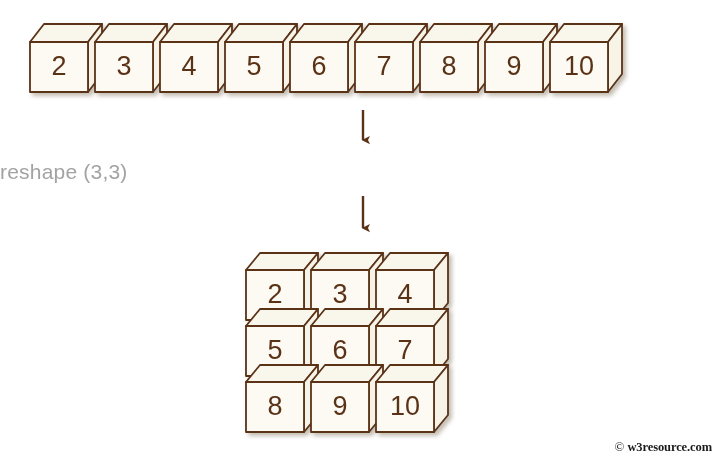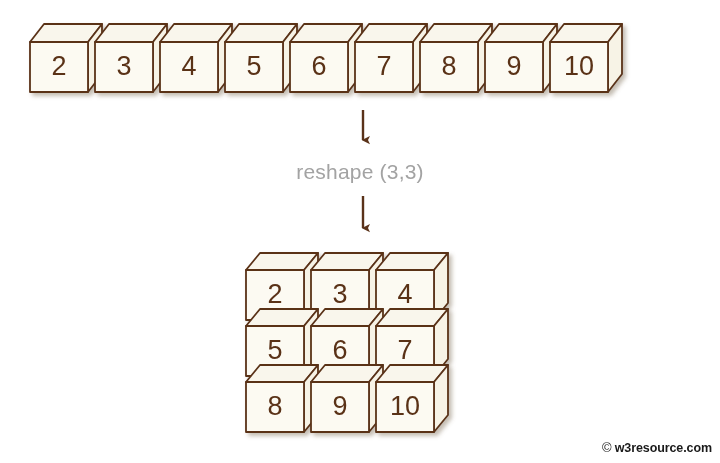--- a/index.html
+++ b/index.html
@@ -34,35 +34,35 @@
     text-anchor: middle;
     dominant-baseline: middle;
     -webkit-user-select: none;
     user-select: none;
   }
   .reshape-label {
     position: absolute;
     left: 0;
     top: 160px;
     width: 720px;
-    text-align: center;
+    text-align: left;
     font-family: "Liberation Sans", sans-serif;
     font-size: 21px;
     color: #a3a3a3;
     letter-spacing: 0.2px;
     white-space: nowrap;
   }
   .reshape-label .rs-dims {
     color: #a3a3a3;
   }
   .watermark {
     position: absolute;
     right: 8px;
     bottom: 8px;
-    font-family: Liberation Sans, sans-serif;
+    font-family: Liberation Serif, serif;
     font-size: 12.5px;
     font-weight: bold;
     color: #1a1a1a;
     letter-spacing: -0.1px;
     white-space: nowrap;
   }
   .watermark .wm-mark {
     font-weight: normal;
     font-size: 13px;
   }

